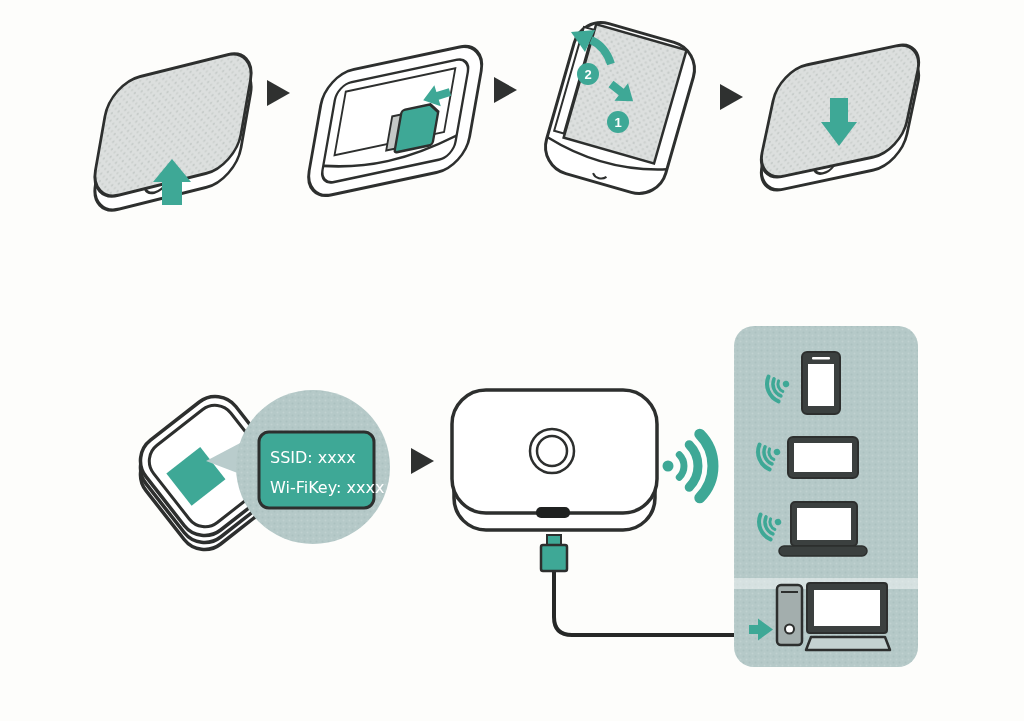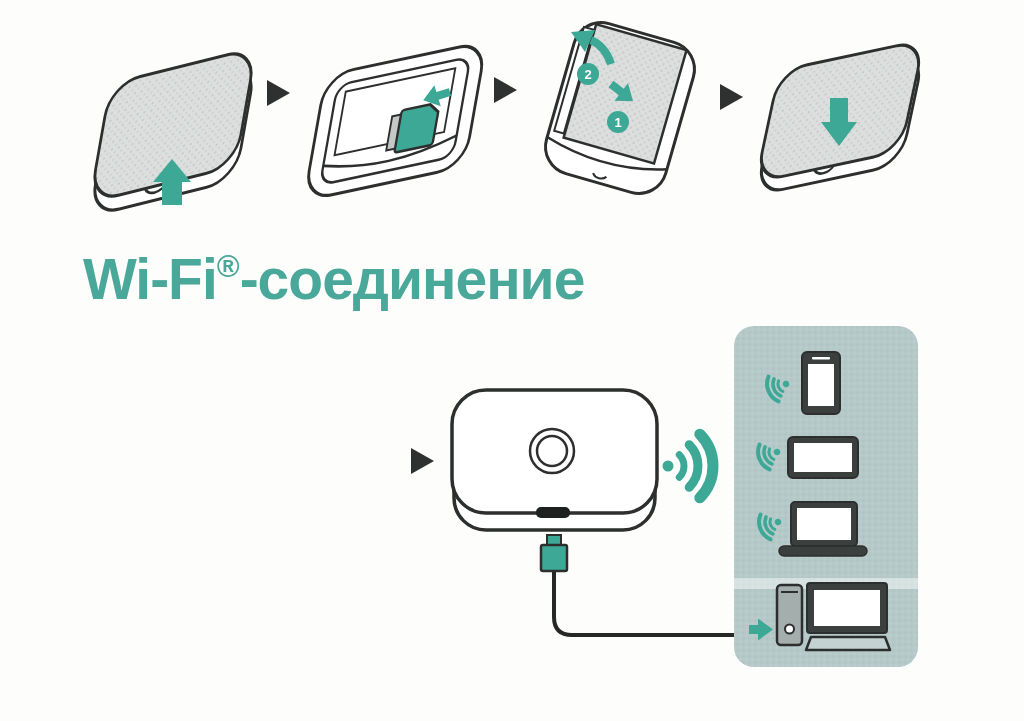--- a/index.html
+++ b/index.html
@@ -148,22 +148,43 @@
         <rect x="-74" y="-52" width="148" height="104" rx="28" fill="#ffffff" stroke="var(--outline)" stroke-width="3"></rect>
       </g>
       <g transform="translate(92,89) rotate(-12) skewX(-24)">
         <rect x="-74" y="-52" width="148" height="104" rx="28" fill="url(#tex1)" stroke="var(--outline)" stroke-width="3"></rect>
         <path d="M-14 52 A 12 12 0 0 0 6 52" fill="none" stroke="var(--outline)" stroke-width="2.5"></path>
       </g>
       <path d="M82 76 H100 V100 H109 L91 124 L73 100 H82 Z" fill="var(--accent)"></path>
     </svg>
   </div>
 
-  <div class="abs title"><span>Wi-Fi</span><span class="reg">®</span><span>-соединение</span></div>
-
+
+  <div class="abs backdev">
+    <svg width="310" height="232" viewBox="0 0 310 232">
+      <g transform="translate(120,105) rotate(-38)">
+        <rect x="-57" y="-57" width="114" height="114" rx="26" fill="#ffffff" stroke="var(--outline)" stroke-width="3.5"></rect>
+      </g>
+      <g transform="translate(120,98) rotate(-38)">
+        <rect x="-57" y="-57" width="114" height="114" rx="26" fill="#ffffff" stroke="var(--outline)" stroke-width="3.5"></rect>
+      </g>
+      <g transform="translate(120,91) rotate(-38)">
+        <rect x="-57" y="-57" width="114" height="114" rx="26" fill="#ffffff" stroke="var(--outline)" stroke-width="3.5"></rect>
+        <rect x="-49" y="-49" width="98" height="98" rx="20" fill="#ffffff" stroke="var(--outline)" stroke-width="3"></rect>
+        <rect x="-39" y="-21" width="43" height="41" fill="var(--accent)"></rect>
+      </g>
+      <g>
+        <polygon points="116,86 154,66 158,102" fill="var(--bubble)"></polygon>
+        <circle cx="223" cy="92" r="77" fill="url(#tex2)"></circle>
+        <rect x="169" y="57" width="115" height="76" rx="10" fill="var(--accent)" stroke="var(--outline)" stroke-width="3"></rect>
+        <text class="bubble-text" x="180" y="88">SSID: xxxx</text>
+        <text class="bubble-text" x="180" y="118">Wi-FiKey: xxxx</text>
+      </g>
+    </svg>
+  </div>
 
   <div class="abs tri4">
     <svg width="25" height="28" viewBox="0 0 25 28">
         <path d="M1 1 L24 14 L1 27 Z" fill="#2f3130"></path>
       </svg>
   </div>
 
   <div class="abs conn">
     <svg width="302" height="280" viewBox="0 0 302 280">
       <path d="M114 184 V232 Q114 250 132 250 H300" fill="none" stroke="#262827" stroke-width="4"></path>

